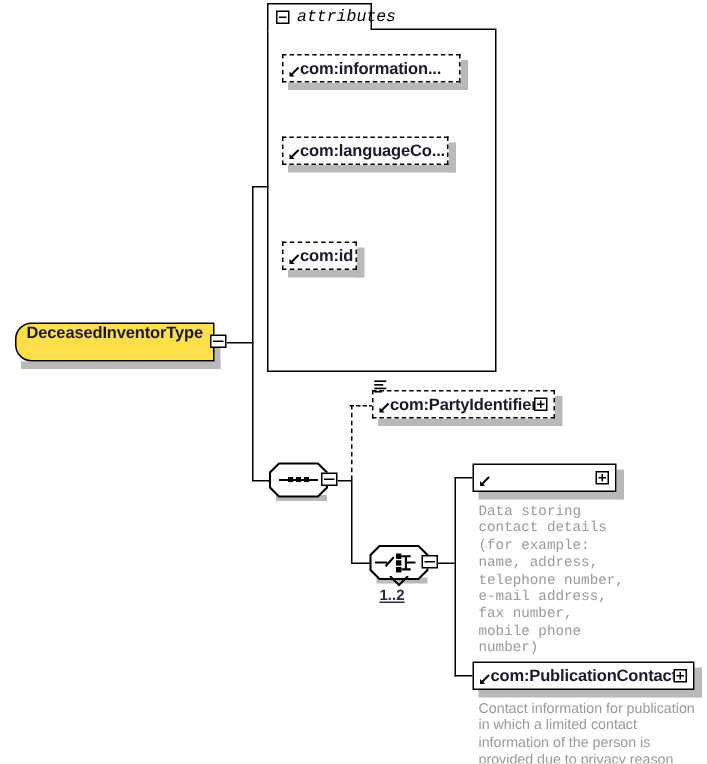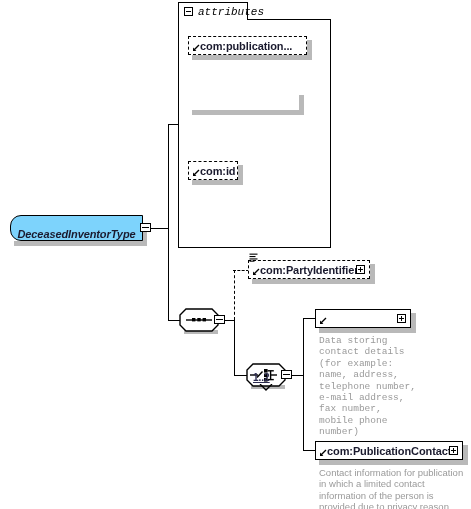--- a/index.html
+++ b/index.html
@@ -54,30 +54,29 @@
     background: #ffffff;
     border: 1.4px dashed #000000;
     box-sizing: border-box;
     z-index: 2;
     display: flex;
     align-items: center;
   }
   
   .type-box {
     position: absolute;
-    background: #7dd3fc;
+    background: #fde047;
     border: 1.4px solid #000000;
     box-sizing: border-box;
     border-top-left-radius: 11px;
     border-bottom-left-radius: 11px;
     z-index: 2;
     display: flex;
-    align-items: flex-end;
+    align-items: flex-start;
     justify-content: center;
-    font-style: italic;
   }
 
   
   .doc {
     position: absolute;
     font-size: 9.5px;
     line-height: 11.4px;
     color: #9a9a9a;
     z-index: 2;
   }
@@ -230,25 +229,32 @@
     <span class="attr-tab-label">attributes</span>
   </div>
 
   <div class="shadow" style="left:192px; top:55px; width:119px; height:5px;"></div>
   <div class="shadow" style="left:307px; top:40px; width:5px; height:20px;"></div>
   <div class="attr-box" style="left:188px; top:36px; width:119px; height:19px;">
     <svg class="arrow" viewBox="0 0 8 8">
       <path d="M7 1 L2.2 5.8" stroke="#000" stroke-width="1.3" fill="none"></path>
       <path d="M1 7 L1 3.6 L4.4 7 Z" fill="#000"></path>
     </svg>
-    <span class="node-label label-pad">com:publication...</span>
+    <span class="node-label label-pad">com:information...</span>
   </div>
 
   <div class="shadow" style="left:192px; top:110px; width:111px; height:5px;"></div>
   <div class="shadow" style="left:299px; top:95px; width:5px; height:20px;"></div>
+  <div class="attr-box" style="left:188px; top:91px; width:111px; height:19px;">
+    <svg class="arrow" viewBox="0 0 8 8">
+      <path d="M7 1 L2.2 5.8" stroke="#000" stroke-width="1.3" fill="none"></path>
+      <path d="M1 7 L1 3.6 L4.4 7 Z" fill="#000"></path>
+    </svg>
+    <span class="node-label label-pad">com:languageCo...</span>
+  </div>
 
   <div class="shadow" style="left:192px; top:180px; width:50px; height:5px;"></div>
   <div class="shadow" style="left:238px; top:165px; width:5px; height:20px;"></div>
   <div class="attr-box" style="left:188px; top:161px; width:50px; height:19px;">
     <svg class="arrow" viewBox="0 0 8 8">
       <path d="M7 1 L2.2 5.8" stroke="#000" stroke-width="1.3" fill="none"></path>
       <path d="M1 7 L1 3.6 L4.4 7 Z" fill="#000"></path>
     </svg>
     <span class="node-label label-pad">com:id</span>
   </div>
@@ -319,21 +325,21 @@
       <line x1="24.6" y1="7.8" x2="24.6" y2="16.6" stroke="#000000" stroke-width="1.4"></line>
       <line x1="21.6" y1="7.8" x2="27.8" y2="7.8" stroke="#000000" stroke-width="1.4"></line>
       <line x1="21.6" y1="16.6" x2="27.8" y2="16.6" stroke="#000000" stroke-width="1.4"></line>
       <line x1="24.6" y1="12" x2="31" y2="12" stroke="#000000" stroke-width="1.4"></line>
     </svg>
   </div>
 
   <svg class="abs" style="left:258px; top:384px; width:16px; height:8px; z-index:3;" viewBox="0 0 16 8">
     <path d="M2 0 L8 6 L14 0" stroke="#000000" stroke-width="1.3" fill="none"></path>
   </svg>
-  <div class="card" style="left:253px; top:372px;text-decoration:underline;">1..2</div>
+  <div class="card" style="left:253px; top:392px;text-decoration:underline;">1..2</div>
   <div class="stub" style="left:281px; top:370px;"></div>
 
   <div class="ln-h" style="left:292px; top:374.5px; width:11px;"></div>
   <div class="ln-v" style="left:302.5px; top:318px; height:133px;"></div>
   <div class="ln-h" style="left:302.5px; top:318px; width:13px;"></div>
   <div class="ln-h" style="left:302.5px; top:450px; width:13px;"></div>
 
   <div class="shadow" style="left:319px; top:328px; width:96px; height:5px;"></div>
   <div class="shadow" style="left:411px; top:313px; width:5px; height:20px;"></div>
   <div class="elem-box" style="left:315px; top:309px; width:96px; height:19px;">

